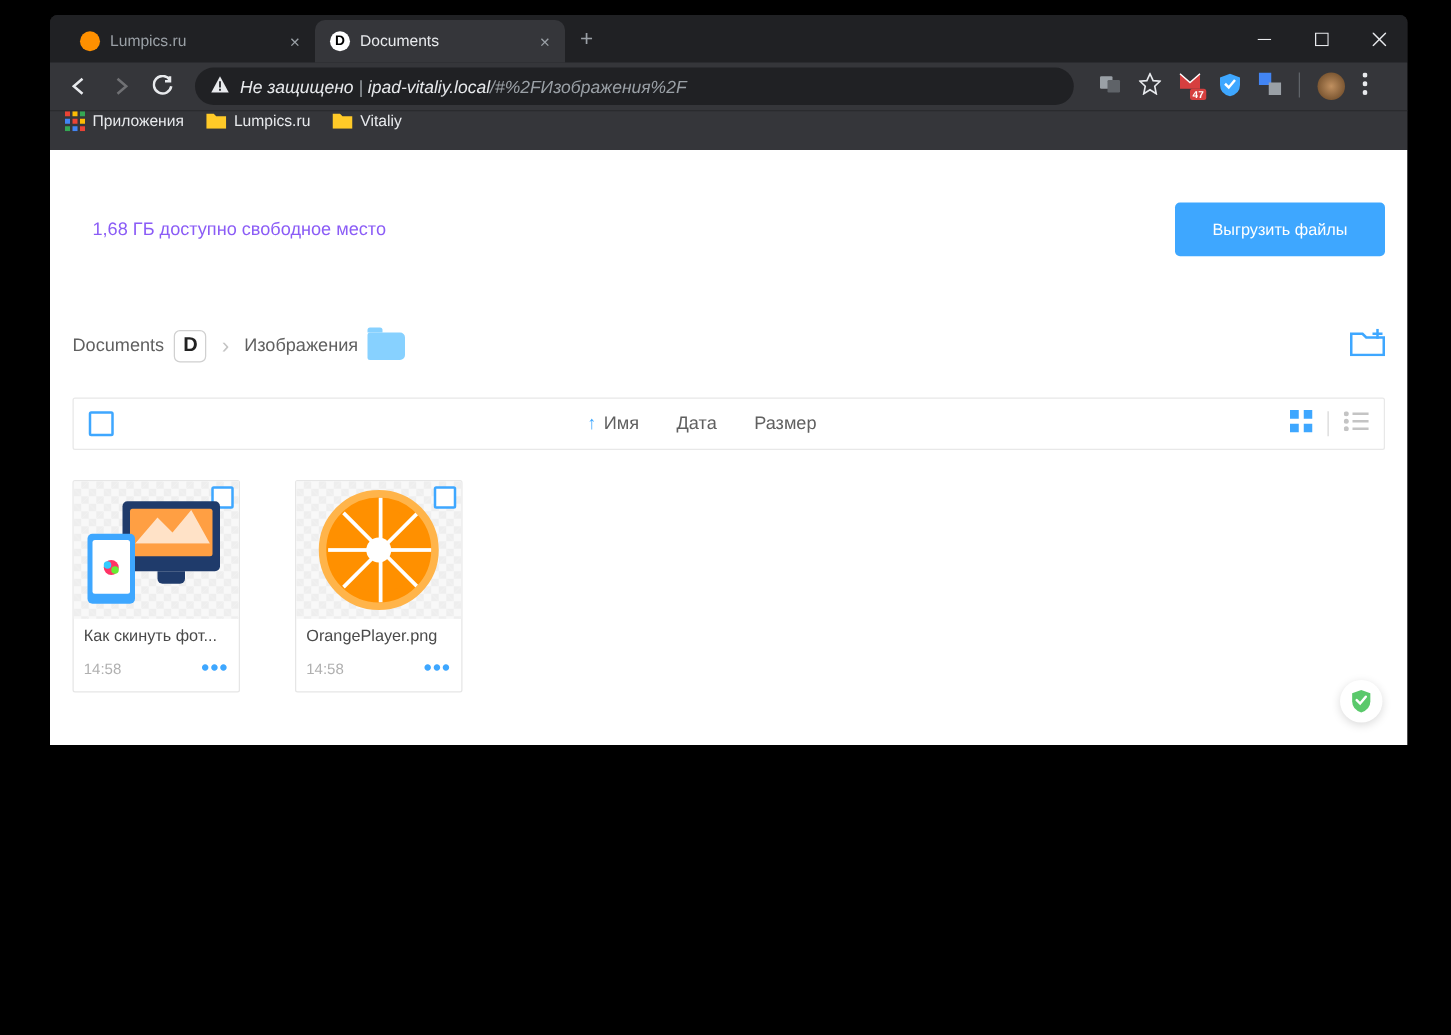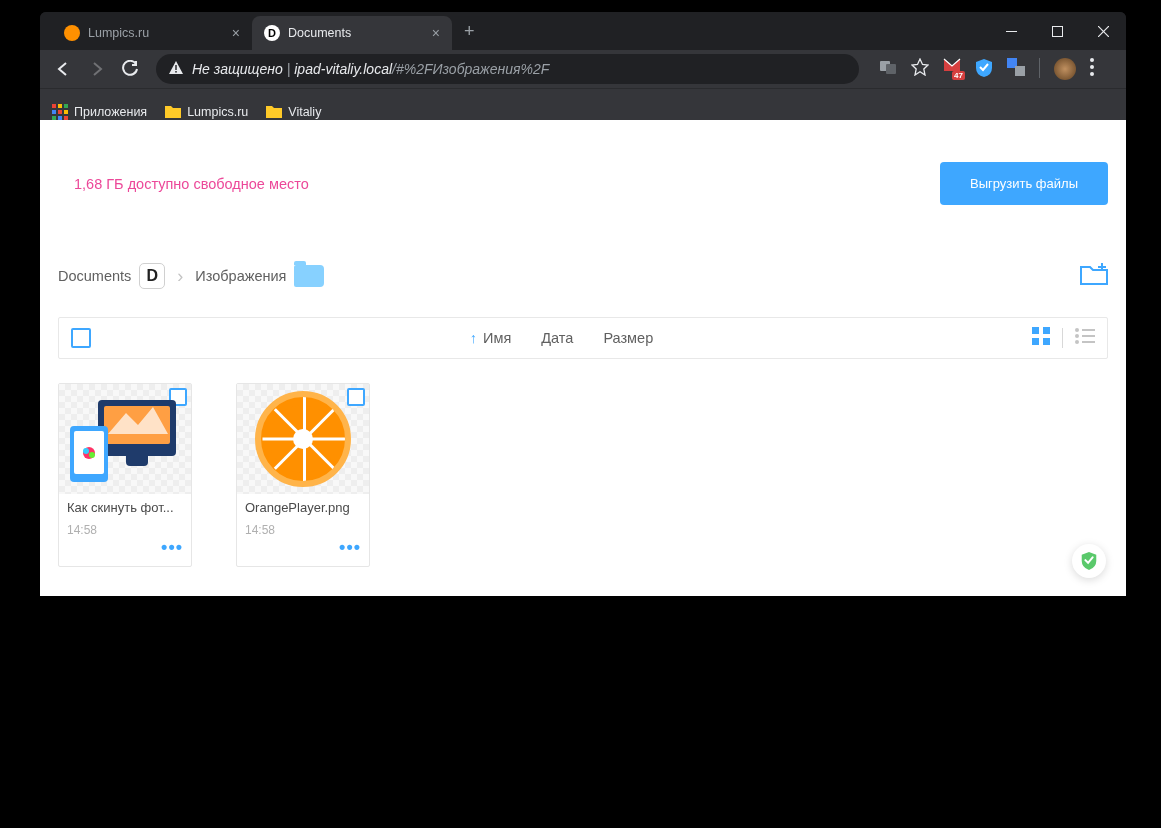--- a/index.html
+++ b/index.html
@@ -15,27 +15,27 @@
 .win-controls { display: flex; margin-left: auto; }
 .win-btn { width: 46px; height: 38px; display: flex; align-items: center; justify-content: center; color: #e8eaed; cursor:pointer; }
 .toolbar { height: 38px; background: #35363a; display: flex; align-items: center; padding: 0 8px; gap: 4px; }
 .nav-btn { width: 30px; height: 30px; display:flex; align-items:center; justify-content:center; color: #9aa0a6; cursor:pointer; border-radius:50%; }
 .nav-btn.enabled { color: #e8eaed; }
 .omnibox { flex: 1; height: 30px; background: #202124; border-radius: 15px; display: flex; align-items: center; padding: 0 12px; color: #9aa0a6; font-size: 14px; margin: 0 6px; font-style: italic; }
 .omnibox .warn { margin-right: 8px; }
 .omnibox .url-main { color: #e8eaed; }
 .ext-icons { display: flex; align-items: flex-start; gap: 14px; padding: 0 10px; font-weight: bold; }
 .ext-ico { width: 18px; height: 18px; position: relative; cursor:pointer; }
-.bookmarks { height: 32px; background: #35363a; border-top: 1px solid #2a2b2e; display: flex; align-items: flex-end; padding: 0 12px; gap: 18px; }
+.bookmarks { height: 32px; background: #35363a; border-top: 1px solid #2a2b2e; display: flex; align-items: flex-start; padding: 0 12px; gap: 18px; }
 .bm-item { display: flex; align-items: center; gap: 6px; color: #e8eaed; font-size: 12.5px; cursor:pointer; }
 .bm-item .bm-ico { width: 16px; height: 16px; }
 .content { position: absolute; top: 108px; left: 0; right: 0; bottom: 0; background: #fff; overflow: hidden; }
 .page-header { padding: 42px 18px 0 18px; display: flex; align-items: center; }
 .page-title { font-size: 28px; font-weight: 400; color: #222; }
-.page-sub { font-size: 14.5px; color: #ec4899; margin-left: 16px; }
+.page-sub { font-size: 14.5px; color: #8b5cf6; margin-left: 16px; }
 .upload-btn { margin-left: auto; background: #3ea7ff; color: #fff; padding: 14px 30px; border-radius: 4px; font-size: 13px; cursor:pointer; }
 .breadcrumb { padding: 58px 18px 0 18px; display: flex; align-items: center; gap: 12px; }
 .bc-item { display:flex; align-items:center; gap:8px; color:#606060; font-size:14.5px; cursor:pointer; }
 .bc-sep { color:#c4c4c4; font-size:18px; }
 .bc-app-icon { width:26px; height:26px; border-radius:5px; background:#fff; border:1px solid #d0d0d0; display:flex; align-items:center; justify-content:center; font-weight:bold; font-size:16px; }
 .bc-folder { width:30px; height:22px; background:#87d1ff; border-radius:2px 4px 4px 2px; position:relative; }
 .bc-folder::before { content:''; position:absolute; top:-4px; left:0; width:12px; height:4px; background:#87d1ff; border-radius:2px 2px 0 0; }
 .newfolder-btn { margin-left:auto; color:#3ea7ff; cursor:pointer; }
 .list-toolbar { margin: 28px 18px 0 18px; border:1px solid #e8e8e8; height:42px; display:flex; align-items:center; padding:0 12px; border-radius:2px; }
 .checkbox { width:20px; height:20px; border:2px solid #3ea7ff; border-radius:2px; cursor:pointer; }
@@ -45,21 +45,21 @@
 .view-controls { display:flex; align-items:center; gap:12px; }
 .view-btn { cursor:pointer; color:#b8b8b8; }
 .view-btn.active { color:#3ea7ff; }
 .view-sep { width:1px; height:20px; background:#d8d8d8; }
 .files { display:flex; gap:44px; padding:24px 18px; }
 .file-card { width:134px; border:1px solid #e6e6e6; border-radius:2px; cursor:pointer; }
 .thumb { width:132px; height:110px; position:relative; background-image: linear-gradient(45deg,#eee 25%,transparent 25%),linear-gradient(-45deg,#eee 25%,transparent 25%),linear-gradient(45deg,transparent 75%,#eee 75%),linear-gradient(-45deg,transparent 75%,#eee 75%); background-size:12px 12px; background-position:0 0,0 6px,6px -6px,-6px 0; background-color:#f8f8f8; display:flex; align-items:center; justify-content:center; }
 .thumb .sel-box { position:absolute; top:4px; right:4px; width:18px; height:18px; border:2px solid #3ea7ff; background:#fff; border-radius:2px; }
 .file-info { padding:6px 8px 8px 8px; }
 .file-name { font-size:13px; color:#4a4a4a; white-space:nowrap; overflow:hidden; text-overflow:ellipsis; }
-.file-meta { display:flex; align-items:flex-start; margin-top:8px;flex-direction:column; }
+.file-meta { display:flex; align-items:center; margin-top:8px; }
 .file-time { font-size:12px; color:#b0b0b0; }
 .file-menu { margin-left:auto; color:#3ea7ff; font-size:18px; letter-spacing:1px; cursor:pointer; font-weight:bold; }
 .shield-badge { position:absolute; bottom:18px; right:20px; width:34px; height:34px; background:#fff; border-radius:50%; box-shadow:0 2px 8px rgba(0,0,0,0.15); display:flex; align-items:center; justify-content:center; }
 .shield-badge svg { width:20px; height:20px; }
 
 .art1 { position:relative; width:110px; height:90px; }
 .monitor { position:absolute; right:4px; top:6px; width:78px; height:56px; background:#1f3b6b; border-radius:4px; }
 .monitor::after { content:''; position:absolute; bottom:-10px; left:28px; width:22px; height:10px; background:#1f3b6b; border-radius:0 0 4px 4px; }
 .mon-pic { position:absolute; top:6px; left:6px; right:6px; height:38px; background:#ff9f43; border-radius:2px; }
 .mon-pic::after { content:''; position:absolute; left:4px; top:-2px; width:60px; height:30px; background:#fff; clip-path:polygon(0 100%,30% 30%,50% 70%,75% 10%,100% 100%); opacity:0.7; }

